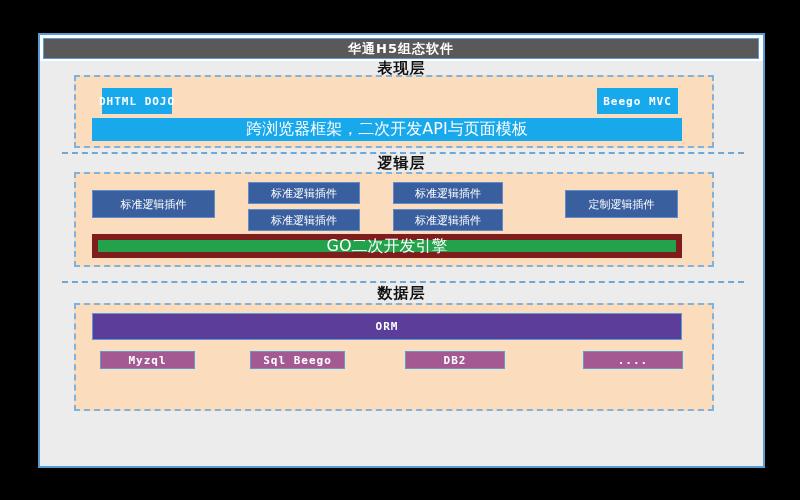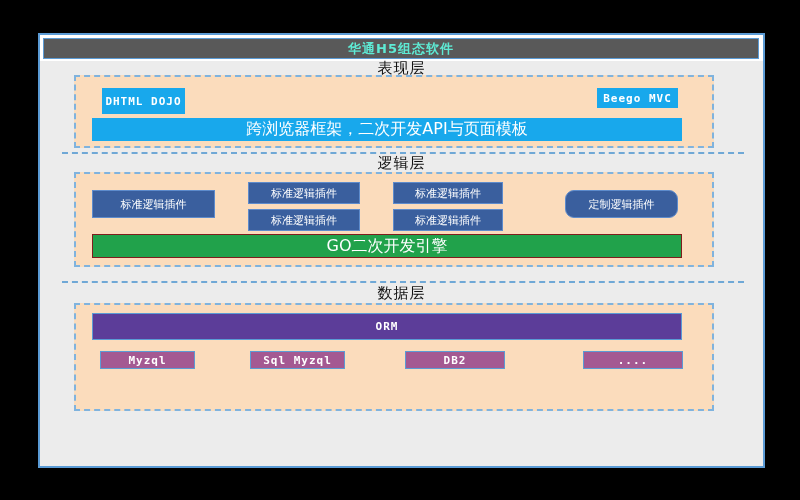--- a/index.html
+++ b/index.html
@@ -13,61 +13,61 @@
   }
   .title-strip {
     position: absolute; left: 0; top: 0; right: 0; height: 26px;
     background: #FFFFFF;
   }
   .title-bar {
     position: absolute; left: 3px; right: 4px; top: 3px; height: 21px;
     background: var(--titlebar_bg, #595959);
     border: 1px solid var(--frame_border, #5B9BD5);
     display: flex; align-items: center; justify-content: center;
-    color: #5eead4; font-weight: bold; font-size: 13px; letter-spacing: 1px;
+    color: #ffffff; font-weight: bold; font-size: 13px; letter-spacing: 1px;
   }
   .layer-label {
     position: absolute; left: 0; right: 0; text-align: center;
-    font-size: 15px; font-weight: normal; color: #111111; letter-spacing: 1px;
+    font-size: 15px; font-weight: bold; color: #111111; letter-spacing: 1px;
   }
   .layer-box {
     position: absolute; left: 34px; width: 640px;
     background: var(--peach, #FBDCBC);
     border: 2px dashed var(--dash_blue, #7FB3DE);
   }
   .separator {
     position: absolute; left: 22px; width: 682px; height: 0;
     border-top: 2px dashed var(--dash_blue2, #6FA8D6);
   }
   .node {
     position: absolute; display: flex; align-items: center; justify-content: center;
     color: #FFFFFF; font-size: 11px; white-space: nowrap;
   }
   .mono { font-family: "DejaVu Sans Mono", "Liberation Mono", monospace; font-weight: bold; letter-spacing: 1px; }
   .cyan  { background: var(--cyan, #18A8EC); }
   .blue  { background: var(--dark_blue, #3A5F9E); border: 1px solid var(--blue_border, #5D8BCC); }
-  .green { background: var(--green, #21A24B); border: 1px solid #7f1d1d; }
+  .green { background: var(--green, #21A24B); border: 6px solid #7f1d1d; }
   .purple{ background: var(--purple, #5C3D99); border: 1px solid var(--frame_border, #5B9BD5); }
   .mauve { background: var(--mauve, #A45992); border: 1px solid var(--frame_border, #5B9BD5); }
   .bar-text { font-size: 16px; }
 
   
   .pres-box { top: 40px; height: 73px; }
-  .pres-left  { left: 26px;  top: 11px; width: 83px; height: 26px; }
-  .pres-right { left: 521px; top: 11px; width: 81px; height: 20px; }
+  .pres-left  { left: 26px;  top: 11px; width: 70px; height: 26px; }
+  .pres-right { left: 521px; top: 11px; width: 81px; height: 26px; }
   .pres-bar   { left: 16px;  top: 41px; width: 590px; height: 23px; }
 
   
   .logic-box { top: 137px; height: 95px; }
   .lg-left  { left: 16px;  top: 16px; width: 123px; height: 28px; }
   .lg-r1c1  { left: 172px; top: 8px;  width: 112px; height: 22px; }
   .lg-r1c2  { left: 317px; top: 8px;  width: 110px; height: 22px; }
   .lg-r2c1  { left: 172px; top: 35px; width: 112px; height: 22px; }
   .lg-r2c2  { left: 317px; top: 35px; width: 110px; height: 22px; }
-  .lg-right { left: 489px; top: 16px; width: 113px; height: 28px; border-radius: 9px; }
+  .lg-right { left: 489px; top: 16px; width: 113px; height: 28px; }
   .lg-bar   { left: 16px;  top: 60px; width: 590px; height: 24px; }
 
   
   .data-box { top: 268px; height: 108px; }
   .orm-bar  { left: 16px; top: 8px; width: 590px; height: 27px; }
   .db       { top: 46px; height: 18px; }
   .db-1 { left: 24px;  width: 95px; }
   .db-2 { left: 174px; width: 95px; }
   .db-3 { left: 329px; width: 100px; }
   .db-4 { left: 507px; width: 100px; }
@@ -104,17 +104,17 @@
     <div class="node green bar-text lg-bar">GO二次开发引擎</div>
   </div>
 
   <div class="separator" style="top:246px"></div>
 
   <div class="layer-label" style="top:249px">数据层</div>
 
   <div class="layer-box data-box">
     <div class="node purple mono orm-bar">ORM</div>
     <div class="node mauve mono db db-1">Myzql</div>
-    <div class="node mauve mono db db-2">Sql Myzql</div>
+    <div class="node mauve mono db db-2">Sql Beego</div>
     <div class="node mauve mono db db-3">DB2</div>
     <div class="node mauve mono db db-4">....</div>
   </div>
 </div>
 
 </body></html>

